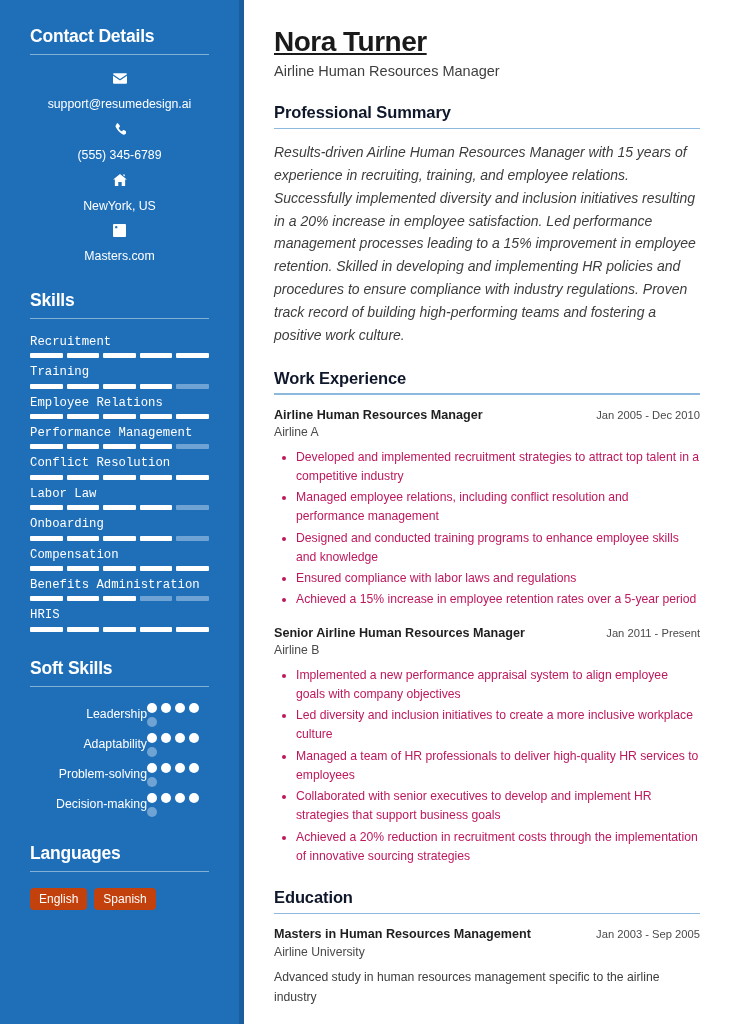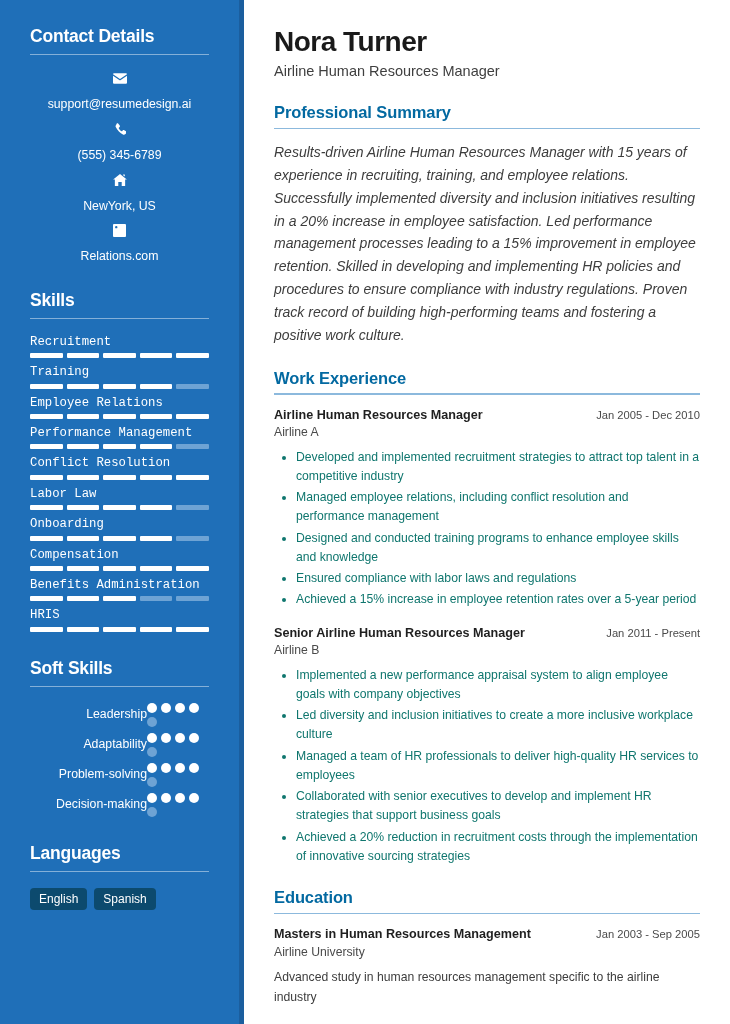--- a/index.html
+++ b/index.html
@@ -110,53 +110,54 @@
     width: 10px;
     height: 10px;
     border-radius: 50%;
     background: #ffffff;
   }
   .dot.off { background: #6ea3d4; }
 
   
   .lang-wrap { display: flex; flex-wrap: wrap; gap: 7px; }
   .lang-tag {
-    background: #0c4a6e;
+    background: #c2410c;
     border-radius: 4px;
     padding: 4px 9px;
     font-size: 12px;
     color: #ffffff;
     line-height: 1.2;
   }
 
   
   .main {
     flex: 1 1 auto;
     padding: 26px 30px 20px 30px;
     color: #3c3c3c;
   }
   .name {
     font-size: 28px;
     font-weight: bold;
     color: #1a1a1a;
     letter-spacing: -0.5px;
     line-height: 1.15;
+    text-decoration: underline;
   }
   .role {
     font-size: 14.5px;
     color: #3f3f3f;
     margin-top: 4px;
     line-height: 1.3;
   }
 
   .sec { margin-top: 22px; }
   .sec-title {
     font-size: 16.5px;
     font-weight: bold;
-    color: #0369a1;
+    color: #0f172a;
     letter-spacing: -0.1px;
     line-height: 1.2;
   }
   .sec-rule {
     height: 1.4px;
     background: #8cb9dd;
     margin-top: 5px;
     margin-bottom: 12px;
   }
 
@@ -192,21 +193,21 @@
     margin-top: 1px;
     line-height: 1.35;
   }
   .bullets {
     margin: 7px 0 0 0;
     padding-left: 22px;
   }
   .bullets li {
     font-size: 12.2px;
     line-height: 1.58;
-    color: #0f766e;
+    color: #be185d;
     margin-bottom: 2px;
   }
   .entry-desc {
     font-size: 12.2px;
     line-height: 1.6;
     color: #3d3d3d;
     margin-top: 8px;
   }
   .edu-entry { margin-bottom: 14px; }
 </style>
@@ -245,21 +246,21 @@
                 </svg>
               </span>
               <span class="contact-txt">NewYork, US</span>
             </div>
             <div class="contact-row">
               <span class="ico">
                 <svg width="13" height="13" viewBox="0 0 14 14">
                   <path d="M1 0h12a1 1 0 0 1 1 1v12a1 1 0 0 1-1 1H1a1 1 0 0 1-1-1V1a1 1 0 0 1 1-1zm1.4 5.3h2.2v6.3H2.4zm1.1-3.2a1.3 1.3 0 1 0 0 2.6 1.3 1.3 0 0 0 0-2.6zM6.2 5.3h2.1v.9h.03c.3-.55 1.02-1.13 2.1-1.13 2.24 0 2.66 1.47 2.66 3.39v3.15h-2.2V8.9c0-.82-.02-1.88-1.15-1.88-1.15 0-1.33.9-1.33 1.82v2.74H6.2z"></path>
                 </svg>
               </span>
-              <span class="contact-txt">Relations.com</span>
+              <span class="contact-txt">Masters.com</span>
             </div>
           </div>
       </section>
 
       <section class="side-block">
         <div class="side-head">Skills</div>
         <div class="side-rule"></div>
         <div id="skills-list">
             <div class="skill">
               <div class="skill-name">Recruitment</div>

